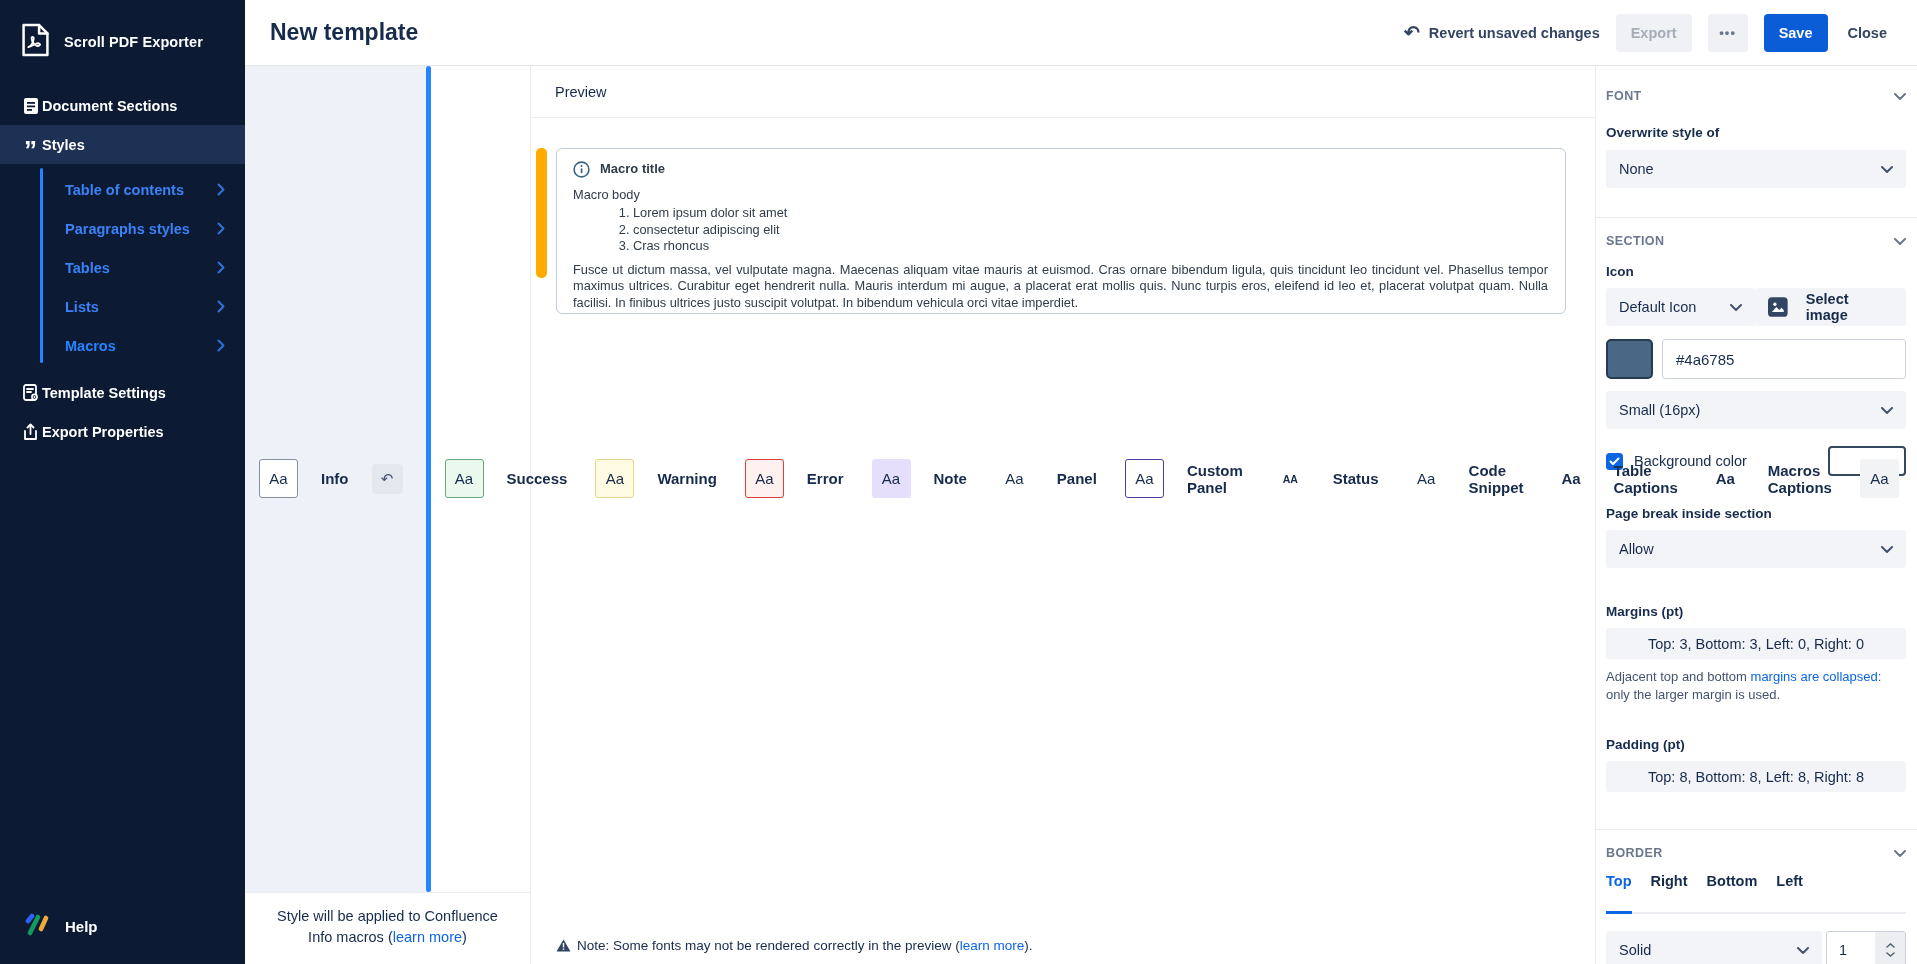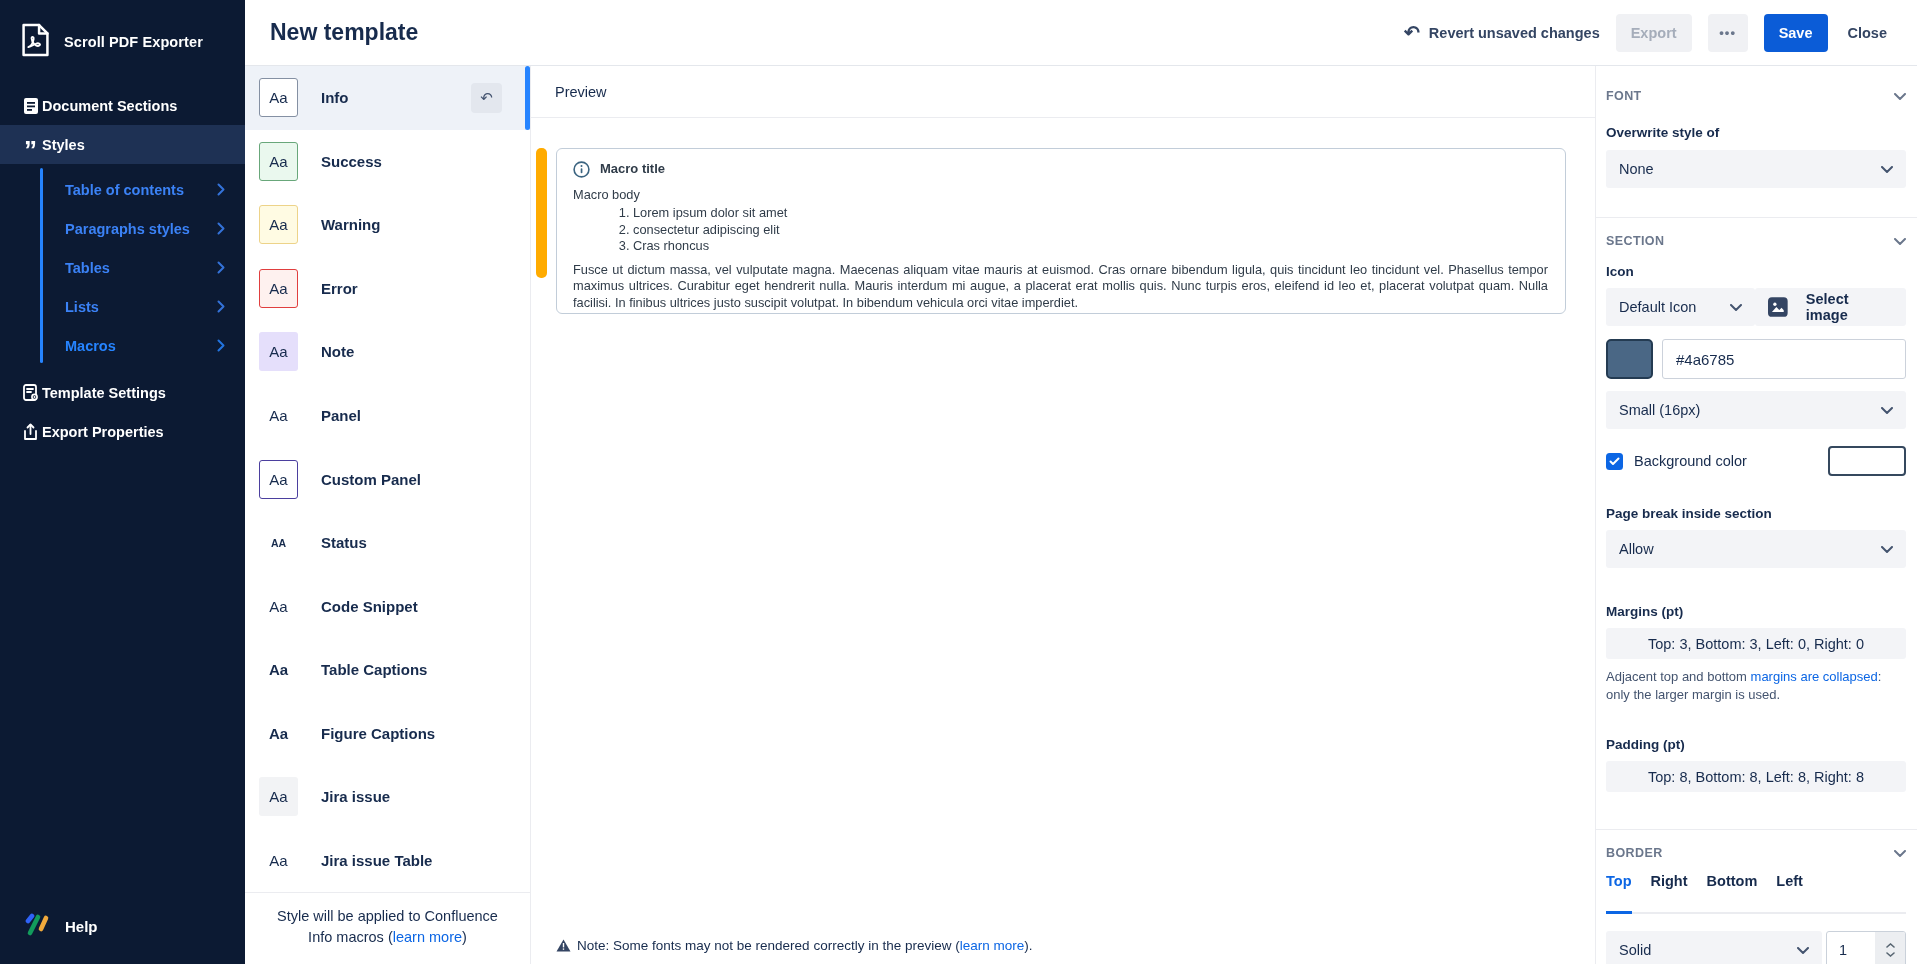--- a/index.html
+++ b/index.html
@@ -45,21 +45,21 @@
   .btn.gray { background:#f0f1f4; color:#a5adba; }
   .btn.more { background:#f0f1f4; color:#6b778c; width:40px; padding:0; font-size:13px; letter-spacing:1px; }
   .btn.save { background:var(--save-blue); color:#fff; }
   .btn.close { background:transparent; color:#344563; padding:0 4px; }
 
   .columns { flex:1; display:flex; min-height:0; }
 
   
   .macro-col { width:286px; min-width:286px; border-right:1px solid #ebecf0;
                display:flex; flex-direction:column; background:#fff; }
-  .macro-rows { flex:1; display:flex; flex-direction:column;justify-content:flex-end; }
+  .macro-rows { flex:1; display:flex; flex-direction:row; }
   .macro-row { flex:1; display:flex; align-items:center; gap:23px; padding:0 14px 0 14px;
                position:relative; cursor:pointer; }
   .macro-row.selected { background:#eef2f8; }
   .macro-row.selected::after { content:""; position:absolute; right:0; top:0; bottom:0;
                width:5px; background:var(--accent-blue); border-radius:3px; }
   .swatch { width:39px; height:39px; border-radius:3px; display:flex; align-items:center;
             justify-content:center; font-size:15px; color:var(--text-dark);
             border:1.5px solid transparent; flex:none; }
   .swatch.sm { font-size:10.5px; font-weight:700; border:none; }
   .swatch.bold { font-weight:700; border:none; }
@@ -299,21 +299,21 @@
               <span class="macro-label">Code Snippet</span>
 
             </div>
             <div class="macro-row">
               <span class="swatch bold">Aa</span>
               <span class="macro-label">Table Captions</span>
 
             </div>
             <div class="macro-row">
               <span class="swatch bold">Aa</span>
-              <span class="macro-label">Figure Captions</span>
+              <span class="macro-label">Macros Captions</span>
 
             </div>
             <div class="macro-row">
               <span class="swatch" style="background: rgb(242, 243, 245);">Aa</span>
               <span class="macro-label">Jira issue</span>
 
             </div>
             <div class="macro-row">
               <span class="swatch">Aa</span>
               <span class="macro-label">Jira issue Table</span>

